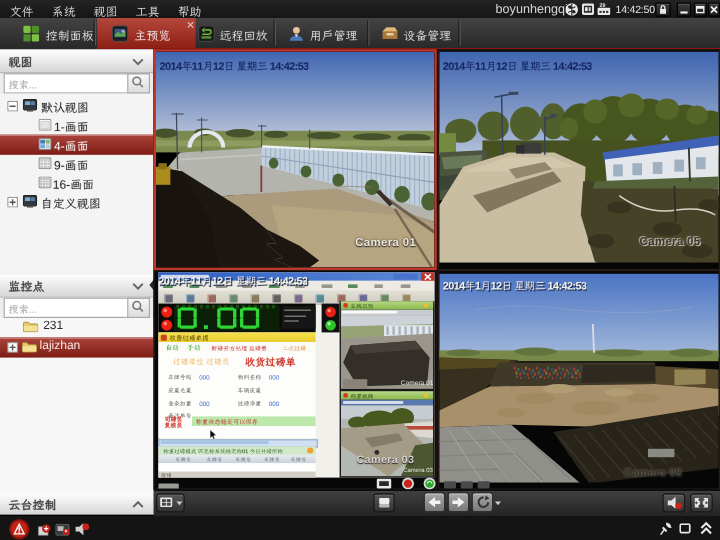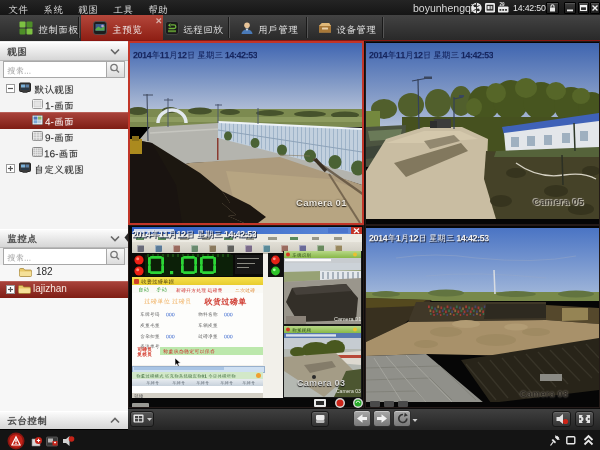--- a/index.html
+++ b/index.html
@@ -446,21 +446,21 @@
       <svg width="15" height="13" style="display:block">
         <circle cx="7" cy="5.5" r="3.2" fill="none" stroke="#777" stroke-width="1.3"></circle>
         <path d="M9.5 8 L12 10.5" stroke="#777" stroke-width="1.4"></path>
       </svg>
     </div>
 <div style="position:absolute;left:0;top:265px;width:128px;height:146px;background:#f7f7f7"></div>
 <div style="position:absolute;left:19.0px;top:267.0px;line-height:0"><svg width="13" height="10">
         <path d="M0.5 2.5 a1 1 0 0 1 1-1 h3 l1.2 1.5 h5.8 a1 1 0 0 1 1 1 v4.5 a1 1 0 0 1 -1 1 h-10 a1 1 0 0 1 -1-1 z" fill="#e8c868" stroke="#a08030" stroke-width="0.7"></path>
         <path d="M0.8 4.5 h11.5 v3.5 a1 1 0 0 1 -1 1 h-9.5 a1 1 0 0 1 -1-1 z" fill="#f5e098"></path>
       </svg></div>
-<div style="position:absolute;left:36.0px;top:266.5px;font-family:'Liberation Sans',sans-serif;font-size:10.0px;font-weight:400;color:#2b2b2b;line-height:1;white-space:nowrap">182</div>
+<div style="position:absolute;left:36.0px;top:266.5px;font-family:'Liberation Sans',sans-serif;font-size:10.0px;font-weight:400;color:#2b2b2b;line-height:1;white-space:nowrap">231</div>
 <div style="position:absolute;left:0;top:281px;width:128px;height:16px;background:linear-gradient(#a8423a,#7e1d14);border-top:1px solid #b86058"></div>
 <div style="position:absolute;left:6.0px;top:284.5px;line-height:0"><svg width="9" height="9">
         <rect x="0.5" y="0.5" width="8" height="8" fill="#fff" stroke="#999"></rect>
         <path d="M2 4.5 h5" stroke="#555" stroke-width="1.2"></path>
         <path d="M4.5 2 v5" stroke="#555" stroke-width="1.2"></path>
       </svg></div>
 <div style="position:absolute;left:18.0px;top:284.0px;line-height:0"><svg width="13" height="10">
         <path d="M0.5 2.5 a1 1 0 0 1 1-1 h3 l1.2 1.5 h5.8 a1 1 0 0 1 1 1 v4.5 a1 1 0 0 1 -1 1 h-10 a1 1 0 0 1 -1-1 z" fill="#e8c868" stroke="#a08030" stroke-width="0.7"></path>
         <path d="M0.8 4.5 h11.5 v3.5 a1 1 0 0 1 -1 1 h-9.5 a1 1 0 0 1 -1-1 z" fill="#f5e098"></path>
       </svg></div>

